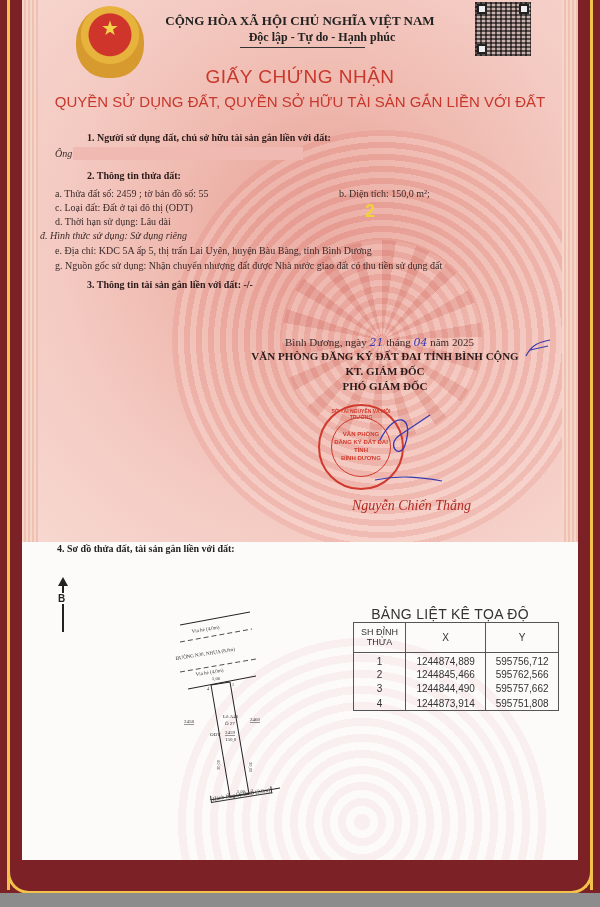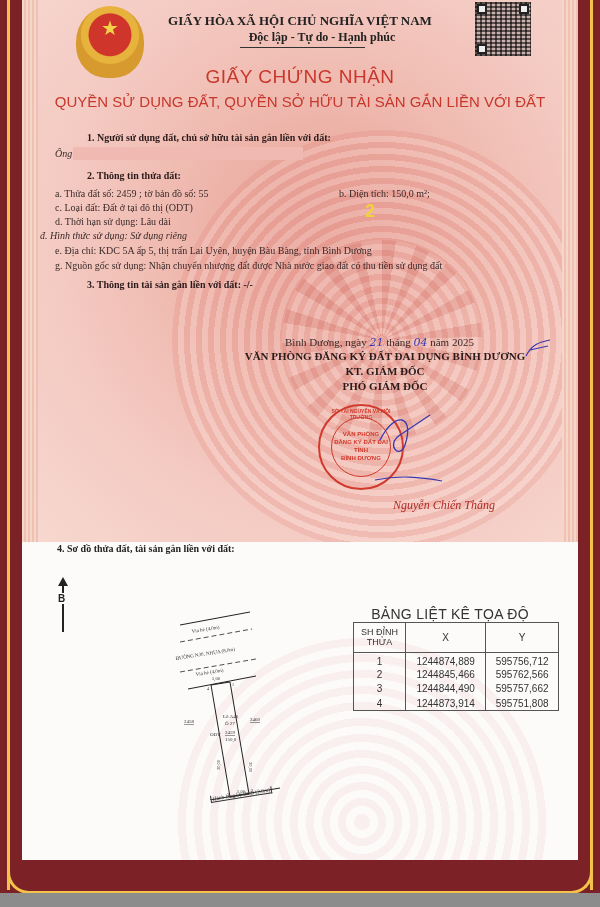--- a/index.html
+++ b/index.html
@@ -50,21 +50,21 @@
 
   .sig-block { position: absolute; font-size: 11px; color: #2a1a1a; font-weight: bold; text-align: center; }
   .date-line { position: absolute; left: 285px; top: 336px; font-size: 11px; color: #3a2a2a; }
   .handwriting { font-family: "DejaVu Serif", serif; font-style: italic; color: #3a3ab0; }
 
   .stamp { position: absolute; left: 318px; top: 404px; width: 86px; height: 86px; border-radius: 50%; border: 2px solid #d13a2c;
     display: flex; align-items: center; justify-content: center; }
   .stamp-inner { width: 60px; height: 60px; border-radius: 50%; border: 1px solid #d13a2c; font-family: "Liberation Sans", sans-serif;
     font-size: 6px; color: #d13a2c; font-weight: bold; display: flex; flex-direction: column; align-items: center; justify-content: center; line-height: 1.3; }
   .stamp-ring { position: absolute; top: 2px; width: 100%; text-align: center; font-size: 5px; color: #d13a2c; font-family: "Liberation Sans", sans-serif; font-weight: bold; }
-  .signer { position: absolute; left: 352px; top: 498px; font-size: 12px; color: #b02a24; font-style: italic; margin-left: 41px; }
+  .signer { position: absolute; left: 352px; top: 498px; font-size: 14px; color: #b02a24; font-style: italic; }
 
   .sec4 { position: absolute; left: 57px; top: 543px; font-size: 10px; font-weight: bold; color: #222; }
   .north-arrow { position: absolute; left: 62px; top: 580px; width: 2px; height: 52px; background: #222; }
   .north-head { position: absolute; left: 58px; top: 577px; width: 0; height: 0; border-left: 5px solid transparent; border-right: 5px solid transparent; border-bottom: 9px solid #222; }
   .north-label { position: absolute; left: 58px; top: 593px; font-size: 10px; font-weight: bold; color: #222; background: #fff; font-family: "Liberation Sans", sans-serif; }
 
   .sketch-svg { position: absolute; left: 170px; top: 600px; }
   .coord-title { position: absolute; left: 340px; top: 606px; width: 220px; text-align: center; font-family: "Liberation Sans", sans-serif; font-size: 14px; color: #333; letter-spacing: 0.3px; }
   table.coords { position: absolute; left: 353px; top: 622px; width: 206px; border-collapse: collapse; font-family: "Liberation Sans", sans-serif; font-size: 10px; color: #333; }
   table.coords th { border: 1px solid #555; font-weight: normal; height: 30px; text-align: center; }
@@ -89,21 +89,21 @@
 <div class="page-bottom">
   <div class="faint-drum"></div>
 </div>
 
 <div class="gold-bottom"></div>
 <div class="bottom-strip"></div>
 
 <div class="emblem">
   <div class="emblem-star">★</div>
 </div>
-<div class="header-line1">GIẤY HÒA XÃ HỘI CHỦ NGHĨA VIỆT NAM</div>
+<div class="header-line1">CỘNG HÒA XÃ HỘI CHỦ NGHĨA VIỆT NAM</div>
 <div class="header-line2">Độc lập - Tự do - Hạnh phúc</div>
 <div class="header-underline"></div>
 
 <div class="qr">
   <div class="qr-finder" style="left:2px;top:2px;"></div>
   <div class="qr-finder" style="right:2px;top:2px;"></div>
   <div class="qr-finder" style="left:2px;bottom:2px;"></div>
 </div>
 
 <div class="title-main">GIẤY CHỨNG NHẬN</div>
@@ -125,21 +125,21 @@
 
 <div class="txt b" style="left:55px;top:279px;">3. Thông tin tài sản gắn liền với đất: -/-</div>
 
 <div class="date-line">
   <span>Bình Dương, ngày</span>
   <span class="handwriting">21</span>
   <span>tháng</span>
   <span class="handwriting">04</span>
   <span>năm 2025</span>
 </div>
-<div class="sig-block" style="left:230px;top:350px;width:310px;">VĂN PHÒNG ĐĂNG KÝ ĐẤT ĐAI DỤNG BÌNH DƯƠNG</div>
+<div class="sig-block" style="left:230px;top:350px;width:310px;">VĂN PHÒNG ĐĂNG KÝ ĐẤT ĐAI TỈNH BÌNH CỘNG</div>
 <div class="sig-block" style="left:230px;top:365px;width:310px;font-family:Liberation Serif, serif;">KT. GIÁM ĐỐC</div>
 <div class="sig-block" style="left:230px;top:380px;width:310px;">PHÓ GIÁM ĐỐC</div>
 
 <div class="stamp">
   <div class="stamp-ring">SỞ TÀI NGUYÊN VÀ MÔI TRƯỜNG</div>
   <div class="stamp-inner">
     <span>VĂN PHÒNG</span>
     <span>ĐĂNG KÝ ĐẤT ĐAI</span>
     <span>TỈNH</span>
     <span>BÌNH DƯƠNG</span>

